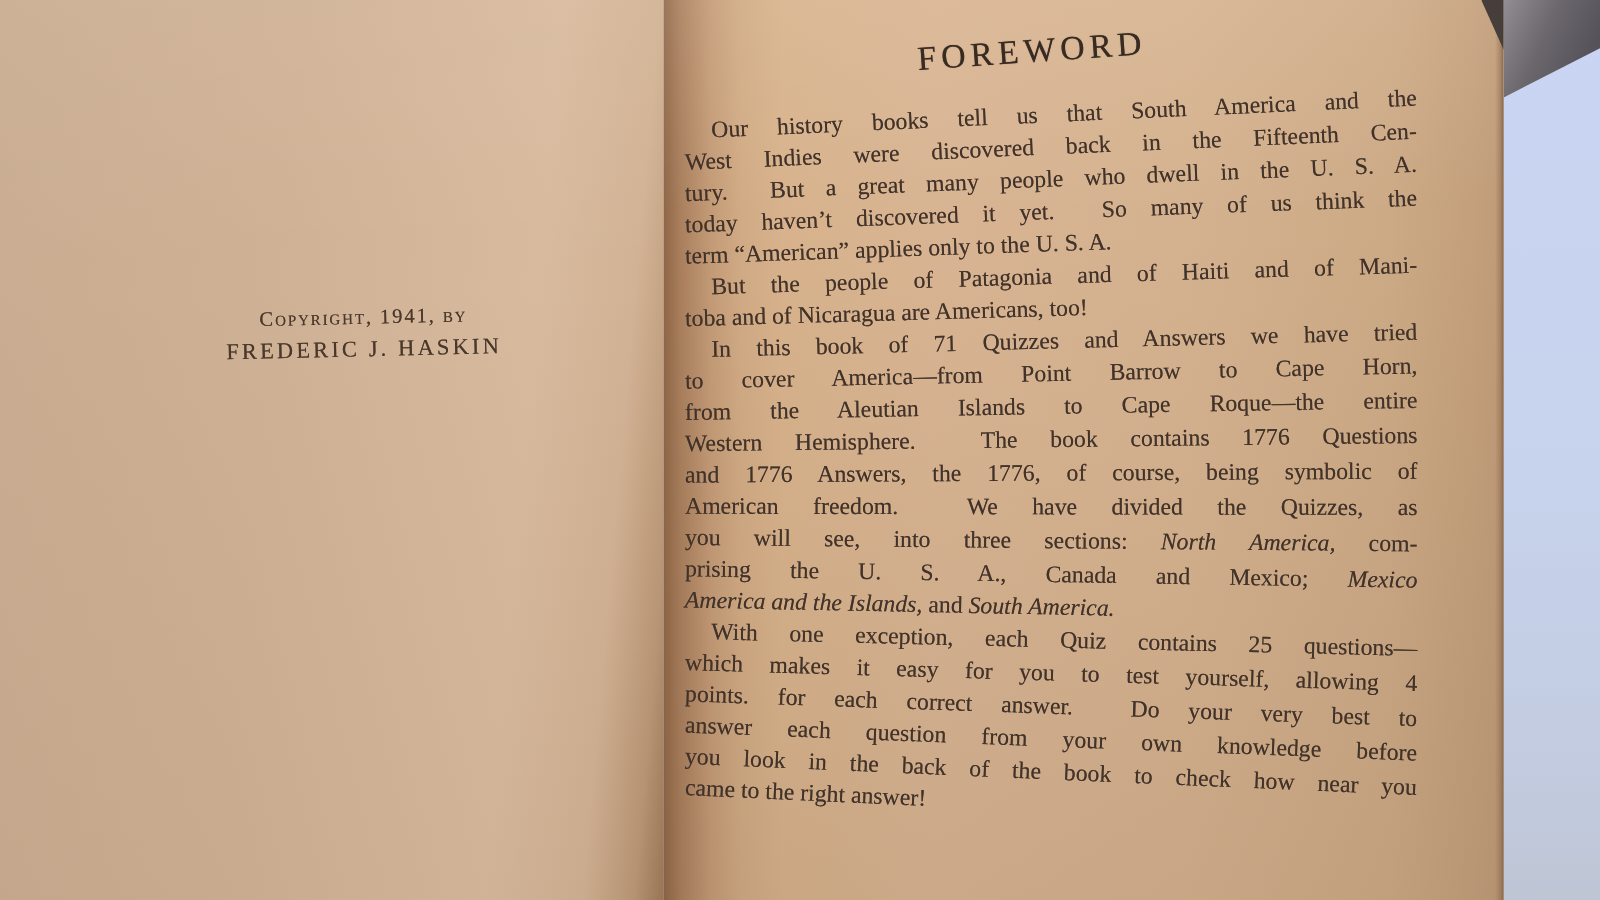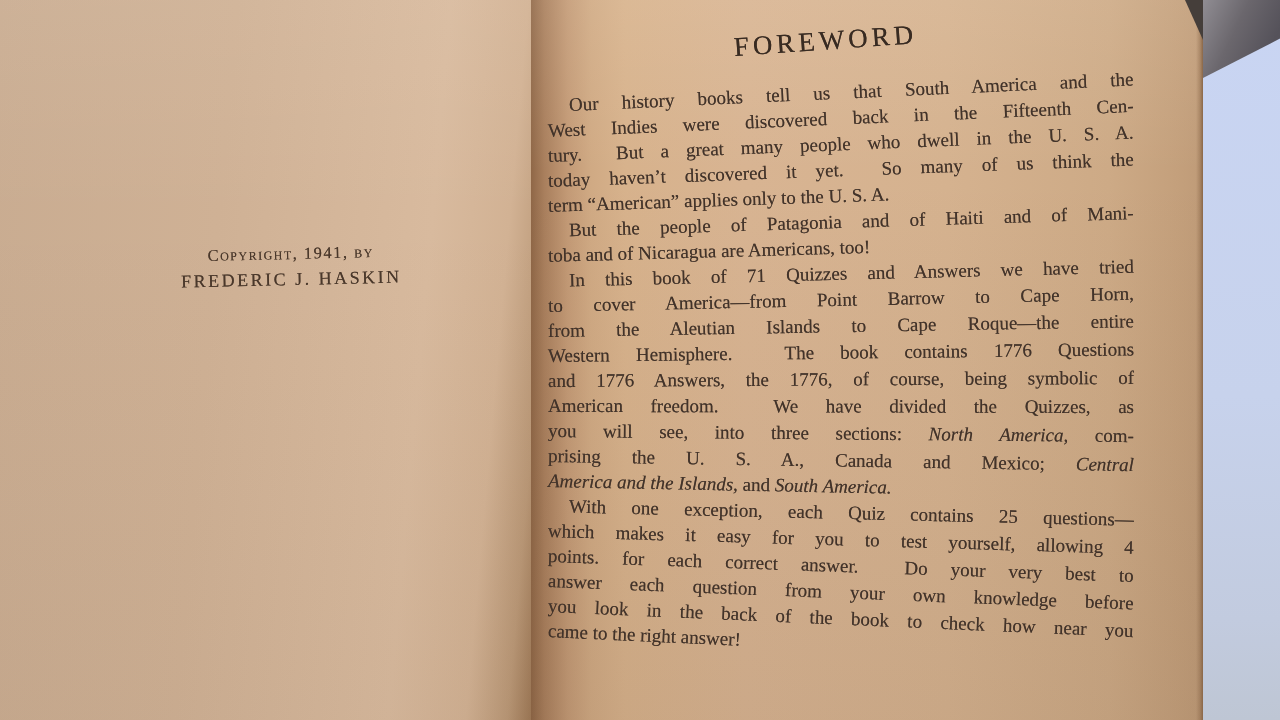--- a/index.html
+++ b/index.html
@@ -125,21 +125,21 @@
       <div class="tl pe">term “American” applies only to the U. S. A.</div>
       <div class="tl i j">But the people of Patagonia and of Haiti and of Mani-</div>
       <div class="tl pe">toba and of Nicaragua are Americans, too!</div>
       <div class="tl i j">In this book of 71 Quizzes and Answers we have tried</div>
       <div class="tl j">to cover America—from Point Barrow to Cape Horn,</div>
       <div class="tl j">from the Aleutian Islands to Cape Roque—the entire</div>
       <div class="tl j">Western Hemisphere.  The book contains 1776 Questions</div>
       <div class="tl j">and 1776 Answers, the 1776, of course, being symbolic of</div>
       <div class="tl j">American freedom.  We have divided the Quizzes, as</div>
       <div class="tl j"><span>you will see, into three sections: </span><span class="it">North America,</span><span> com-</span></div>
-      <div class="tl j"><span>prising the U. S. A., Canada and Mexico; </span><span class="it">Central</span></div>
+      <div class="tl j"><span>prising the U. S. A., Canada and Mexico; </span><span class="it">Mexico</span></div>
       <div class="tl pe"><span class="it">America and the Islands,</span><span> and </span><span class="it">South America.</span></div>
       <div class="tl i j">With one exception, each Quiz contains 25 questions—</div>
       <div class="tl j">which makes it easy for you to test yourself, allowing 4</div>
       <div class="tl j">points. for each correct answer.  Do your very best to</div>
       <div class="tl j">answer each question from your own knowledge before</div>
       <div class="tl j">you look in the back of the book to check how near you</div>
       <div class="tl pe">came to the right answer!</div>
     </div>
   </div>
 

